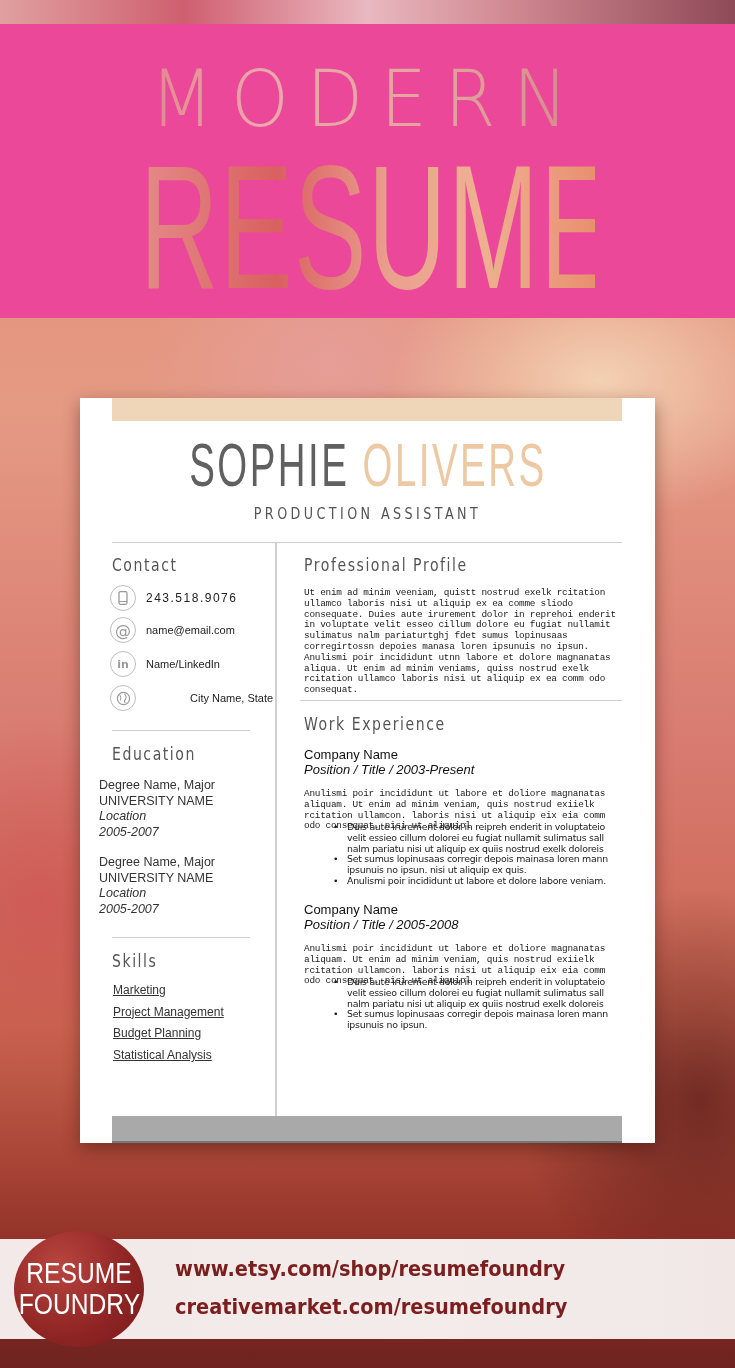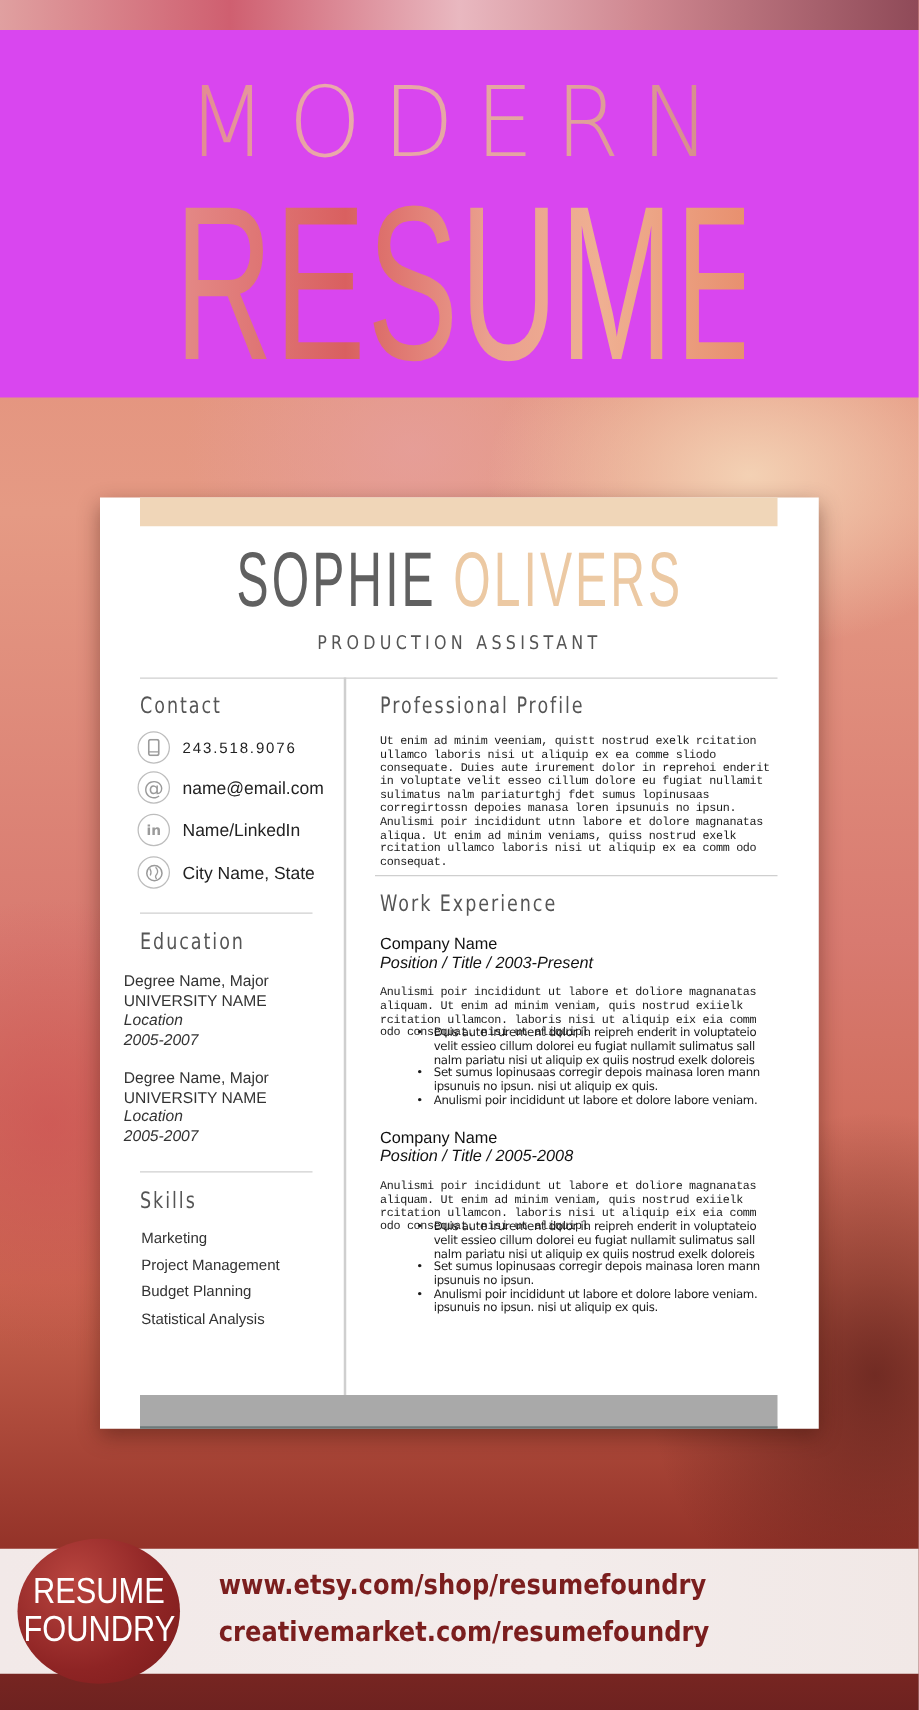--- a/index.html
+++ b/index.html
@@ -15,21 +15,21 @@
       linear-gradient(180deg, #e28874 0%, #e59a84 30%, #d87a70 55%, #c9644f 75%, #8f2e25 92%, #6e2220 100%);
   }
 
   
   .top-band {
     position: absolute; left: 0; top: 0; width: 735px; height: 24px;
     background: linear-gradient(90deg, #e0a0a0 0%, #cf5f70 25%, #e9b8c0 50%, #cf8790 70%, #8f4a58 100%);
   }
   .title-panel {
     position: absolute; left: 0; top: 24px; width: 735px; height: 294px;
-    background: #d946ef;
+    background: #ec4899;
   }
   .title-modern {
     position: absolute; left: 0; width: 735px; top: 30px;
     text-align: center;
     font-family: "DejaVu Sans", sans-serif;
     font-weight: 300;
     font-size: 78px;
     letter-spacing: 18px;
     color: #df8a8a;
     background: linear-gradient(90deg, #d9646e 0%, #eaa9ab 35%, #e3a49f 60%, #c77474 100%);
@@ -86,27 +86,27 @@
     white-space: nowrap;
   }
 
   .contact-row { position: absolute; left: 30px; height: 26px; display: flex; align-items: center; }
   .icon-circle {
     width: 26px; height: 26px; border-radius: 50%;
     border: 1.5px solid #bdbdbd; display: flex; align-items: center; justify-content: center;
     color: #9a9a9a; font-size: 13px; font-family: "DejaVu Sans", sans-serif;
     margin-right: 10px; flex-shrink: 0;
   }
-  .contact-text { font-size: 14px; color: #222; white-space: nowrap; }
+  .contact-text { font-size: 11px; color: #222; white-space: nowrap; }
   .contact-text.phone { letter-spacing: 1.5px; font-size: 12px; text-align: right; }
 
   .edu-block { position: absolute; left: 19px; width: 150px; font-size: 12.5px; line-height: 15.5px; color: #333; }
   .edu-block .ital { font-style: italic; }
 
-  .skills-list { position: absolute; left: 33px; top: 585px; font-size: 12px; color: #333; }
+  .skills-list { position: absolute; left: 33px; top: 585px; font-size: 12px; color: #333; text-decoration: underline; }
   .skills-list div { height: 21.7px; }
 
   .para {
     position: absolute; font-size: 9.4px; line-height: 10.8px; color: #1a1a1a;
     font-family: Liberation Mono, monospace; letter-spacing: -0.25px;
   }
   .company { position: absolute; left: 224px; font-size: 13px; color: #111; }
   .position { position: absolute; left: 224px; font-size: 13px; color: #111; font-style: italic; }
   .bullets { position: absolute; left: 233px; width: 312px;
     font-size: 9.4px; line-height: 10.8px; color: #1a1a1a;
@@ -175,21 +175,21 @@
     <span class="contact-text phone">243.518.9076</span>
   </div>
   <div class="contact-row" style="top:219px;">
     <span class="icon-circle" style="font-size:16px;">@</span>
     <span class="contact-text">name@email.com</span>
   </div>
   <div class="contact-row" style="top:253px;">
     <span class="icon-circle" style="font-size:11px; font-weight:bold;">in</span>
     <span class="contact-text">Name/LinkedIn</span>
   </div>
-  <div class="contact-row" style="top:287px;">
+  <div class="contact-row" style="top:287px;gap:44px;">
     <span class="icon-circle">
       <svg width="15" height="15" viewBox="0 0 16 16">
           <circle cx="8" cy="8" r="6.5" fill="none" stroke="#9a9a9a" stroke-width="1.3"></circle>
           <path d="M4 4 Q6 7 4.5 10 M9 3 Q12 6 10 9 Q8 11 10 13" fill="none" stroke="#9a9a9a" stroke-width="1.1"></path>
         </svg>
     </span>
     <span class="contact-text">City Name, State</span>
   </div>
 
   <div class="divider-h" style="left:32px; top:332px; width:138px;"></div>
@@ -236,21 +236,20 @@
     </ul>
   </div>
 
   <div class="company" style="top:504px;">Company Name</div>
   <div class="position" style="top:519px;">Position / Title / 2005-2008</div>
   <div class="para" style="left:224px; top:546px; width:312px;">Anulismi poir incididunt ut labore et doliore magnanatas aliquam. Ut enim ad minim veniam, quis nostrud exiielk rcitation ullamcon. laboris nisi ut aliquip eix eia comm odo consequat. nisi ut aliquipl</div>
   <div class="bullets" style="top:579px;">
     <ul>
       <li>Duis aute irurement dolor in reipreh enderit in voluptateio velit essieo cillum dolorei eu fugiat nullamit sulimatus sall nalm pariatu nisi ut aliquip ex quiis nostrud exelk doloreis</li>
       <li>Set sumus lopinusaas corregir depois mainasa loren mann ipsunuis no ipsun.</li>
-      <li>Anulismi poir incididunt ut labore et dolore labore veniam. ipsunuis no ipsun. nisi ut aliquip ex quis.</li>
     </ul>
   </div>
 
   <div class="resume-bottombar"></div>
 </div>
 
 <div class="footer-band"></div>
 <div class="logo-circle">
   <span>RESUME</span>
   <span>FOUNDRY</span>

